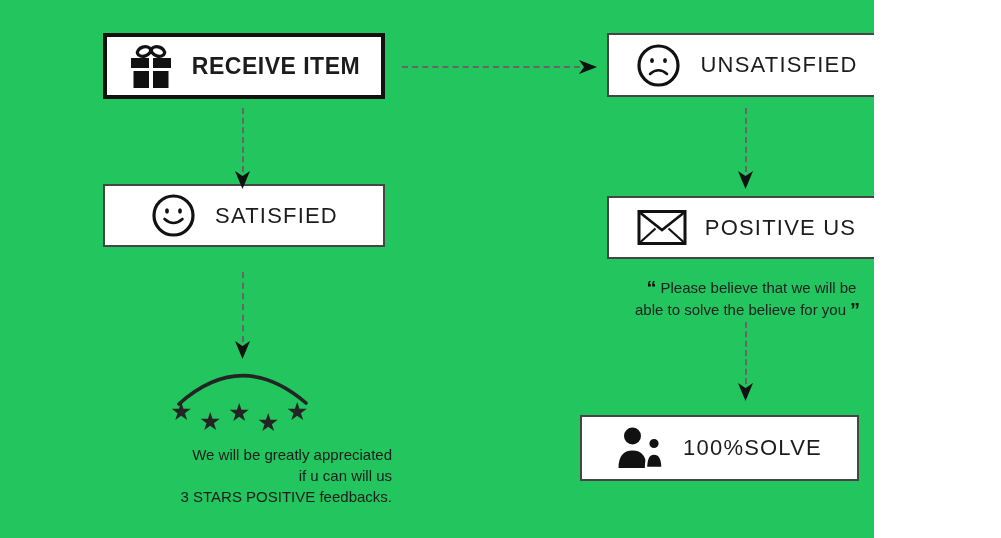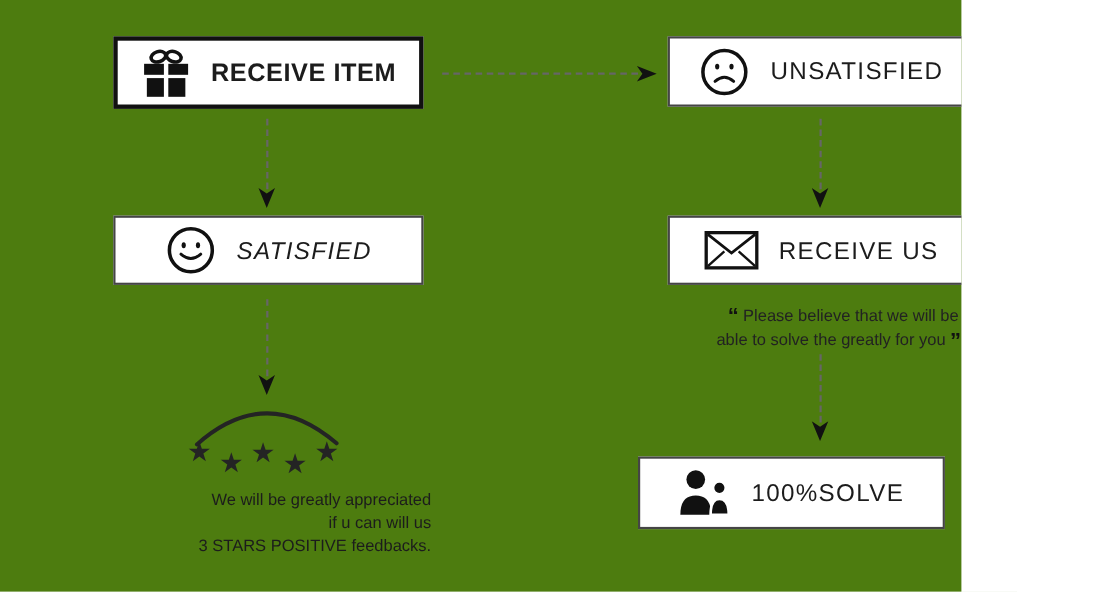--- a/index.html
+++ b/index.html
@@ -3,21 +3,21 @@
 <meta charset="utf-8">
 <style>
   * { margin: 0; padding: 0; box-sizing: border-box; }
   html, body { background: #fff; }
   body { font-family: "Liberation Sans", sans-serif; }
 
   .canvas {
     position: relative;
     width: 874px;
     height: 538px;
-    background: #4d7c0f;
+    background: #22c55e;
     overflow: hidden;
     color: #1c1c1c;
   }
 
   
   .fc-box {
     position: absolute;
     background: #fff;
     display: flex;
     align-items: center;
@@ -29,21 +29,21 @@
     letter-spacing: 1.2px;
     color: #1c1c1c;
     white-space: nowrap;
   }
   .box-receive {
     left: 103px; top: 33px; width: 282px; height: 66px;
     border: 4px solid #111;
   }
   .box-receive .label { font-weight: bold; font-size: 23px; letter-spacing: 0.5px; }
   .box-unsatisfied { left: 607px; top: 33px; width: 279px; height: 64px; border: 2px solid #454545; }
-  .box-satisfied   { left: 103px; top: 196px; width: 282px; height: 63px; border: 2px solid #454545; font-style: italic; }
+  .box-satisfied   { left: 103px; top: 184px; width: 282px; height: 63px; border: 2px solid #454545; }
   .box-contact     { left: 607px; top: 196px; width: 279px; height: 63px; border: 2px solid #454545; }
   .box-solve       { left: 580px; top: 415px; width: 279px; height: 66px; border: 2px solid #454545; }
 
   .icon-wrap { display: flex; align-items: center; justify-content: center; }
 
   
   .dash-v {
     position: absolute;
     width: 0;
     border-left: 2px dashed #666;
@@ -62,21 +62,21 @@
   .v3-line { left: 242px; top: 272px; height: 70px; }
   .v3-head { left: 234px; top: 341px; }
   .v4-line { left: 745px; top: 322px; height: 62px; }
   .v4-head { left: 737px; top: 383px; }
   .h1-line { left: 402px; top: 66px; width: 178px; }
   .h1-head { left: 579px; top: 59px; }
 
   
   .quote {
     position: absolute;
-    left: 612px; top: 276px; width: 305px;
+    left: 597px; top: 276px; width: 305px;
     text-align: center;
     font-size: 15px;
     line-height: 21px;
     color: #222;
   }
   .qmark {
     font-weight: bold;
     font-size: 20px;
     position: relative;
     top: 2px;
@@ -153,26 +153,26 @@
 
   <div class="fc-box box-contact">
     <span class="icon-wrap">
       <svg width="50" height="37" viewBox="0 0 50 37">
         <rect x="2" y="2.5" width="46" height="32" fill="none" stroke="#111" stroke-width="3"></rect>
         <path d="M3.5 4 L25 21 L46.5 4" fill="none" stroke="#111" stroke-width="2.6"></path>
         <path d="M3.5 33 L18.5 19.5" fill="none" stroke="#111" stroke-width="2.2"></path>
         <path d="M46.5 33 L31.5 19.5" fill="none" stroke="#111" stroke-width="2.2"></path>
       </svg>
     </span>
-    <span class="label">RECEIVE US</span>
+    <span class="label">POSITIVE US</span>
   </div>
 
   <div class="quote">
     <span class="qmark">“</span><span>Please believe that we will be</span><br>
-    <span>able to solve the greatly for you</span><span class="qmark">”</span>
+    <span>able to solve the believe for you</span><span class="qmark">”</span>
   </div>
 
   <div class="fc-box box-solve">
     <span class="icon-wrap">
       <svg width="48" height="45" viewBox="0 0 48 45">
         <circle cx="15.5" cy="10" r="8.5" fill="#111"></circle>
         <path d="M1.5 42 Q1.5 24.5 15.5 24.5 Q29.5 24.5 29.5 42 Z" fill="#111"></path>
         <circle cx="37" cy="17.5" r="5.8" fill="#111" stroke="#fff" stroke-width="2.4"></circle>
         <path d="M29 42 Q29 27.5 37 27.5 Q45.5 27.5 45.5 42 Z" fill="#111" stroke="#fff" stroke-width="2.4"></path>
       </svg>

